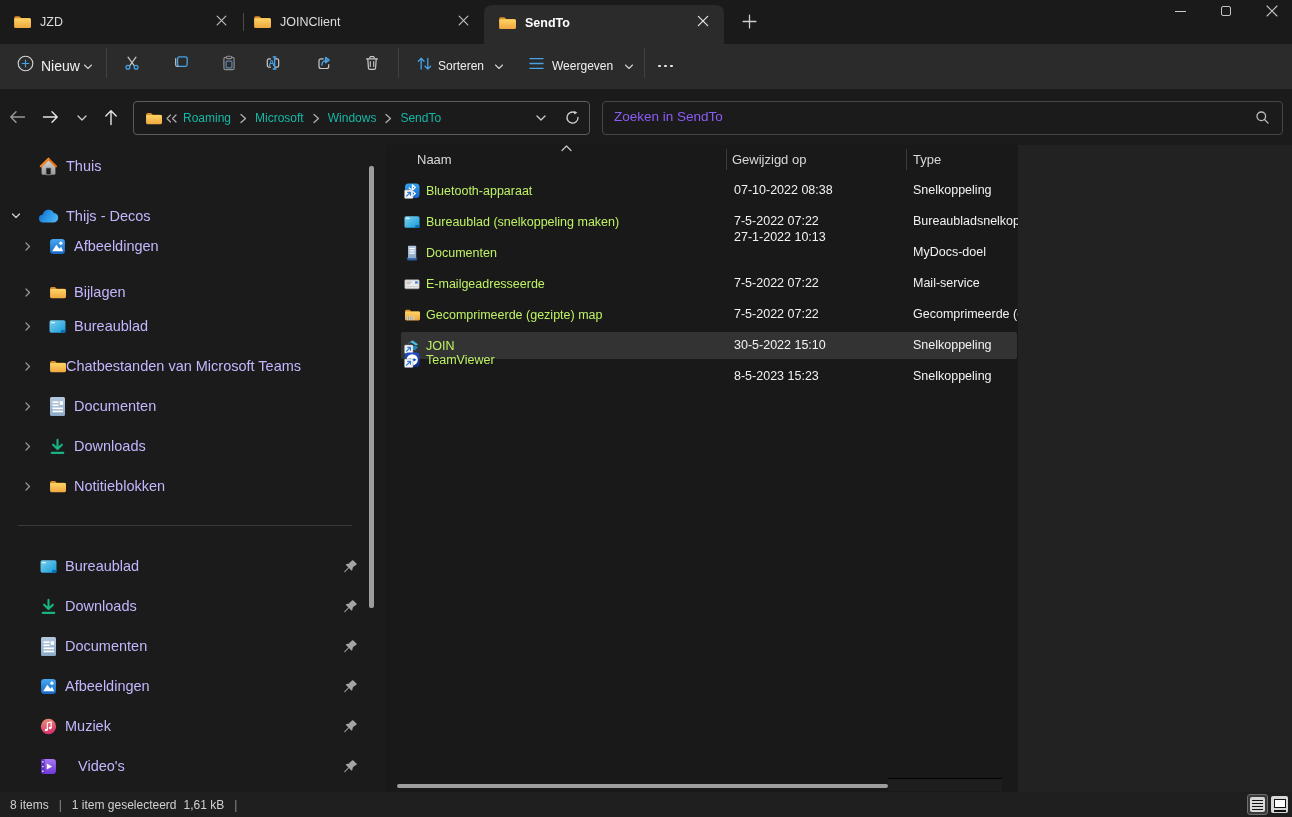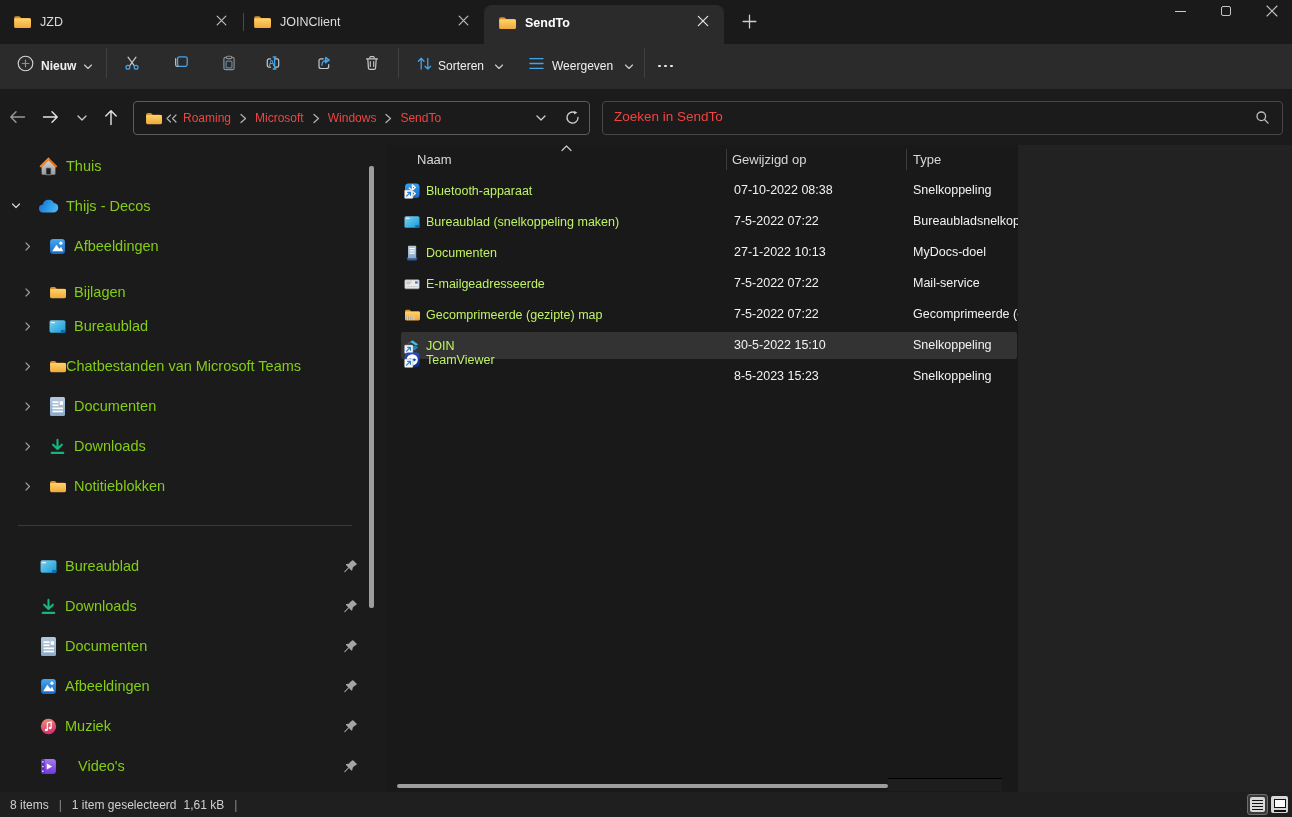--- a/index.html
+++ b/index.html
@@ -17,23 +17,23 @@
 .tab{top:0;height:44px;display:flex;align-items:center}
 .tablabel{font-size:12.5px;color:#dcdcdc;margin-left:9px}
 .activetab{background:#2b2b2b;border-radius:8px 8px 0 0}
 .tabx{position:absolute;top:14px}
 .tabdiv{position:absolute;top:13px;width:1px;height:18px;background:#4a4a4a}
 .tbsep{position:absolute;top:48px;width:1px;height:30px;background:#414141}
 .tbtext{position:absolute;top:44px;font-size:12px;color:#f0f0f0;line-height:45px}
 .tbico{position:absolute;top:54px}
 #addrbar{left:133px;top:101px;width:457px;height:34px;border:1px solid #5c5c5c;border-radius:4px;display:flex;align-items:center}
 #searchbox{left:602px;top:101px;width:681px;height:34px;border:1px solid #464646;border-radius:4px}
-.crumb{font-size:12px;color:#ef4444}
+.crumb{font-size:12px;color:#14b8a6}
 .siderow{position:absolute;width:366px;height:40px;display:flex;align-items:center}
-.sidetext{font-size:14.5px;color:#84cc16}
+.sidetext{font-size:14.5px;color:#c4b5fd}
 .lrow{position:absolute;left:404px;height:31px;display:flex;align-items:center}
 .lname{font-size:12.5px;color:#bef264;margin-left:6px;white-space:nowrap}
 .lcol{position:absolute;font-size:12.5px;color:#f2f2f2;line-height:31px;white-space:nowrap;overflow:hidden}
 .hdr{position:absolute;font-size:13px;color:#d8d8d8}
 </style>
 </head>
 <body>
 <div class="abs" id="titlebar"></div>
 <div class="abs" id="toolbar"></div>
 <div class="abs" id="navrow"></div>
@@ -147,21 +147,21 @@
       <path d="M1 1l10 10M11 1L1 11" stroke="#c4c4c4" stroke-width="1.1" stroke-linecap="round"></path>
     </svg>
   </div>
 
 <div class="abs tbico" style="left:17px;top:55px">
     <svg width="17" height="17" viewBox="0 0 17 17">
       <circle cx="8.5" cy="8.5" r="7.3" stroke="#d5d5d5" stroke-width="1.1" fill="none"></circle>
       <path d="M8.5 5.2v6.6M5.2 8.5h6.6" stroke="#45a3e8" stroke-width="1.2" stroke-linecap="round"></path>
     </svg>
   </div>
-<div class="abs tbtext" style="left:41px;font-weight:700;font-size:12px">Nieuw</div>
+<div class="abs tbtext" style="left:41px;font-weight:400;font-size:14px">Nieuw</div>
 <div class="abs" style="left:83px;top:62px">
     <svg width="10" height="10" viewBox="0 0 10 10">
       <path d="M1.5 3l3.5 3.5L8.5 3" stroke="#d0d0d0" stroke-width="1.1" fill="none" stroke-linecap="round" stroke-linejoin="round"></path>
     </svg>
   </div>
 <div class="abs tbsep" style="left:106px"></div>
 <div class="abs tbico" style="left:123px">
     <svg width="18" height="18" viewBox="0 0 18 18">
       <path d="M5 3.2l6.2 8.4M13 3.2L6.8 11.6" stroke="#c9c9c9" stroke-width="1.2" stroke-linecap="round"></path>
       <circle cx="4.9" cy="13.3" r="1.9" stroke="#45a3e8" stroke-width="1.3" fill="none"></circle>
@@ -292,41 +292,41 @@
       <path d="M2 3l4 4 4-4" stroke="#cccccc" stroke-width="1.3" fill="none" stroke-linecap="round" stroke-linejoin="round"></path>
     </svg>
   </div>
 <div class="abs" style="left:565px;top:110px">
     <svg width="15" height="15" viewBox="0 0 15 15">
       <path d="M13 7.5A5.5 5.5 0 1 1 9.7 2.5" stroke="#d0d0d0" stroke-width="1.3" fill="none" stroke-linecap="round"></path>
       <path d="M9.3 0.8l3 1.9-3.2 1.7z" fill="#d0d0d0"></path>
     </svg>
   </div>
 <div class="abs" id="searchbox"></div>
-<div class="abs" style="left:614px;top:109px;font-size:13.5px;color:#ef4444">Zoeken in SendTo</div>
+<div class="abs" style="left:614px;top:109px;font-size:13.5px;color:#8b5cf6">Zoeken in SendTo</div>
 <div class="abs" style="left:1255px;top:110px">
     <svg width="15" height="15" viewBox="0 0 15 15">
       <circle cx="6.3" cy="6.3" r="4.3" stroke="#bdbdbd" stroke-width="1.3" fill="none"></circle>
       <path d="M9.5 9.5l3.6 3.6" stroke="#bdbdbd" stroke-width="1.3" stroke-linecap="round"></path>
     </svg>
   </div>
 
 <div id="sbitems">
 <div class="siderow" style="top:146px">
       <span style="margin-left:38px">
         <svg width="21" height="21" viewBox="0 0 21 21">
           <path d="M3.6 9.2v8.2a1.4 1.4 0 0 0 1.4 1.4h11a1.4 1.4 0 0 0 1.4-1.4V9.2L10.5 2.3z" fill="url(#hg)"></path>
           <path d="M8 18.8v-6.3a0.6 0.6 0 0 1 0.6-0.6h3.8a0.6 0.6 0 0 1 0.6 0.6v6.3z" fill="#1b1b1b" stroke="#8a8a8a" stroke-width="0.8"></path>
           <path d="M1.6 10.2 10.5 1.4l8.9 8.8-1.5 1.5-7.4-7.3-7.4 7.3z" fill="#e8710f"></path>
           <path d="M1.6 10.2 10.5 1.4l1 1-8.9 8.8z" fill="#f68a28"></path>
         </svg>
       </span>
       <span class="sidetext" style="margin-left:7px">Thuis</span>
     </div>
-<div class="siderow" style="top:186px">
+<div class="siderow" style="top:196px">
       <span style="margin-left:10px">
         <svg width="12" height="12" viewBox="0 0 12 12">
           <path d="M2.5 4l3.5 3.5L9.5 4" stroke="#d4d4d4" stroke-width="1.2" fill="none" stroke-linecap="round" stroke-linejoin="round"></path>
         </svg>
       </span>
       <span style="margin-left:16px">
         <svg width="21" height="14" viewBox="0 0 21 14">
           <path d="M5.4 13.6a4.1 4.1 0 0 1-0.6-8.2 6 6 0 0 1 11.1-1.5 4.8 4.8 0 0 1 4.3 4.8 4.9 4.9 0 0 1-4.9 4.9z" fill="url(#og)"></path>
         </svg>
       </span>
@@ -581,21 +581,21 @@
         <svg width="16" height="16" viewBox="0 0 16 16">
           <path d="M2.5 12.6h11l-1 3h-9z" fill="#2e5d9e"></path>
           <rect x="4" y="0.8" width="8.2" height="12.4" rx="0.8" fill="url(#dpg)"></rect>
           <rect x="5.5" y="3" width="5.2" height="1.2" fill="#fff"></rect>
           <rect x="5.5" y="5.3" width="5.2" height="1.2" fill="#fff"></rect>
           <rect x="5.5" y="7.6" width="5.2" height="1.2" fill="#fff"></rect>
         </svg>
       </span>
       <span class="lname">Documenten</span>
     </div>
-<div class="lcol" style="left:734px;top:237px">27-1-2022 10:13</div>
+<div class="lcol" style="left:734px;top:222px">27-1-2022 10:13</div>
 <div class="lcol" style="left:913px;top:237px;width:105px">MyDocs-doel</div>
 <div class="lrow" style="top:268px;width:614px">
       <span style="width:16px;display:flex;justify-content:center">
         <svg width="16" height="16" viewBox="0 0 16 16">
           <rect x="0.8" y="3.8" width="14.4" height="9" rx="1" fill="#ececec" stroke="#9a9a9a" stroke-width="0.6"></rect>
           <rect x="11" y="5.4" width="2.8" height="2.2" fill="#3b82d8"></rect>
           <rect x="2.4" y="5.6" width="5.5" height="0.9" fill="#b0b0b0"></rect>
           <rect x="2.4" y="7.3" width="4" height="0.9" fill="#b0b0b0"></rect>
           <rect x="2.4" y="10.2" width="11.4" height="1" fill="#c8c8c8"></rect>
         </svg>

